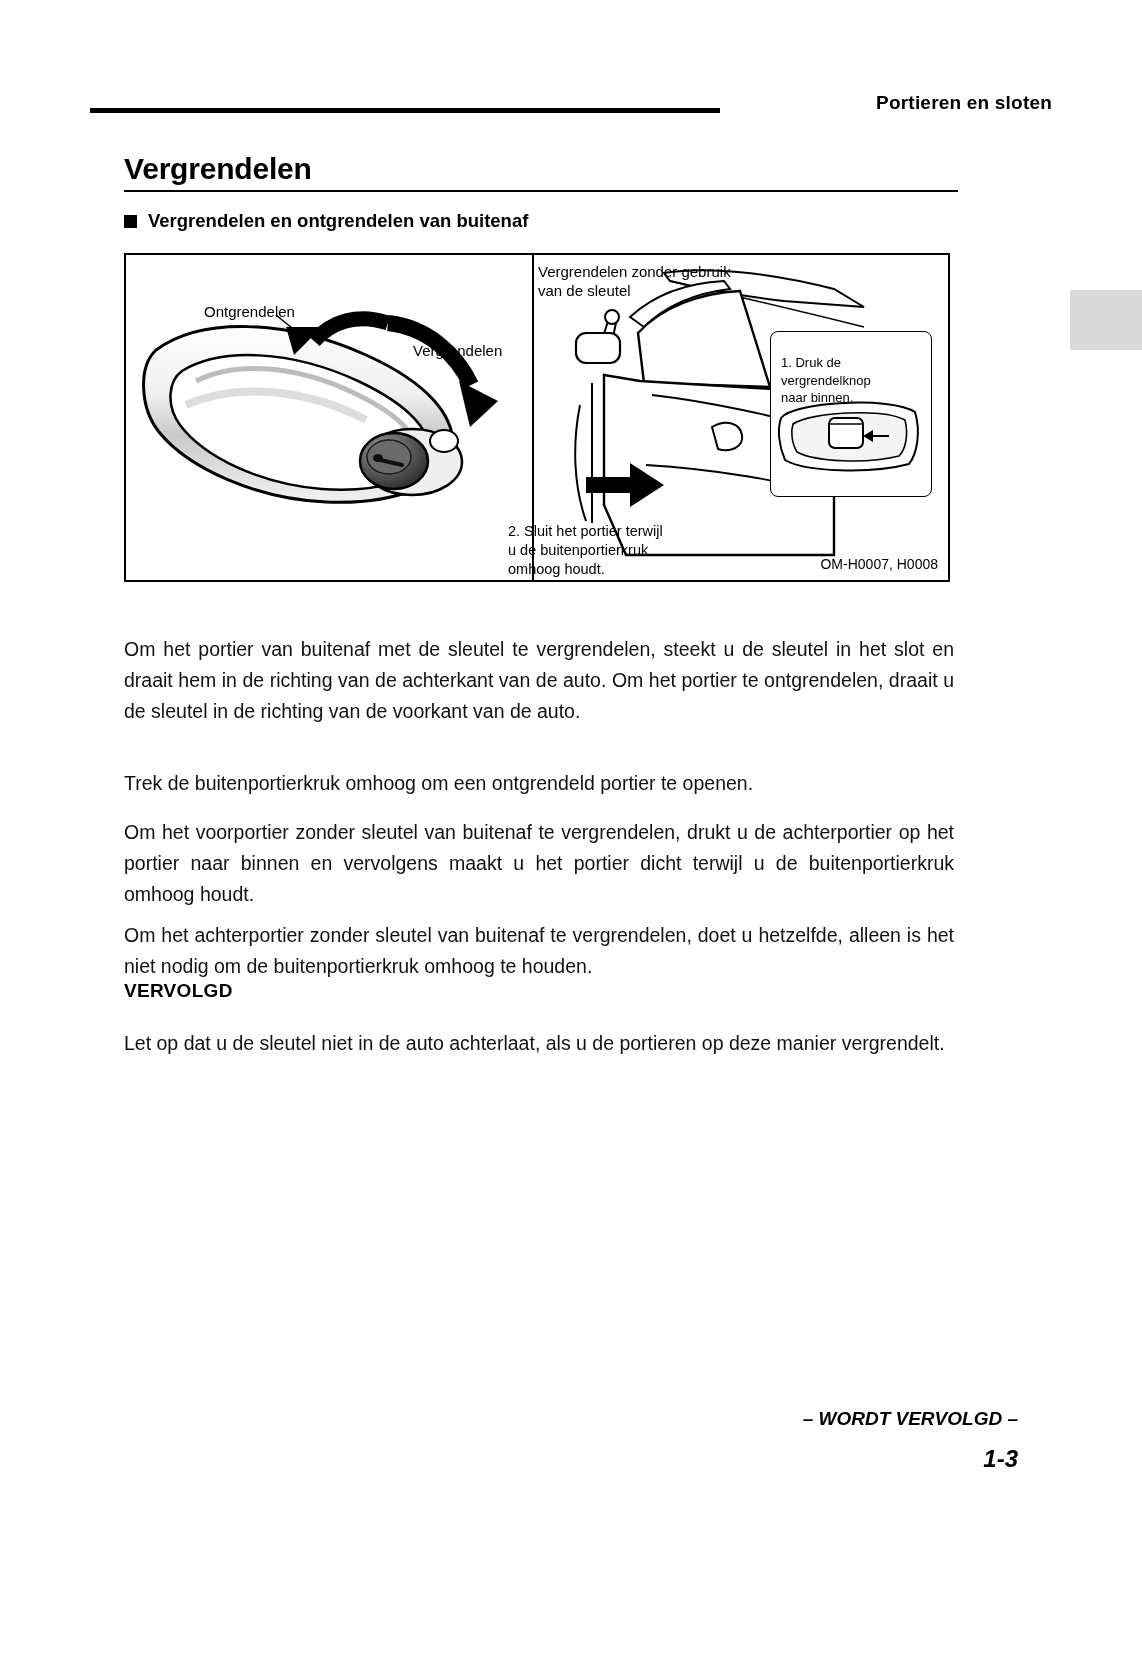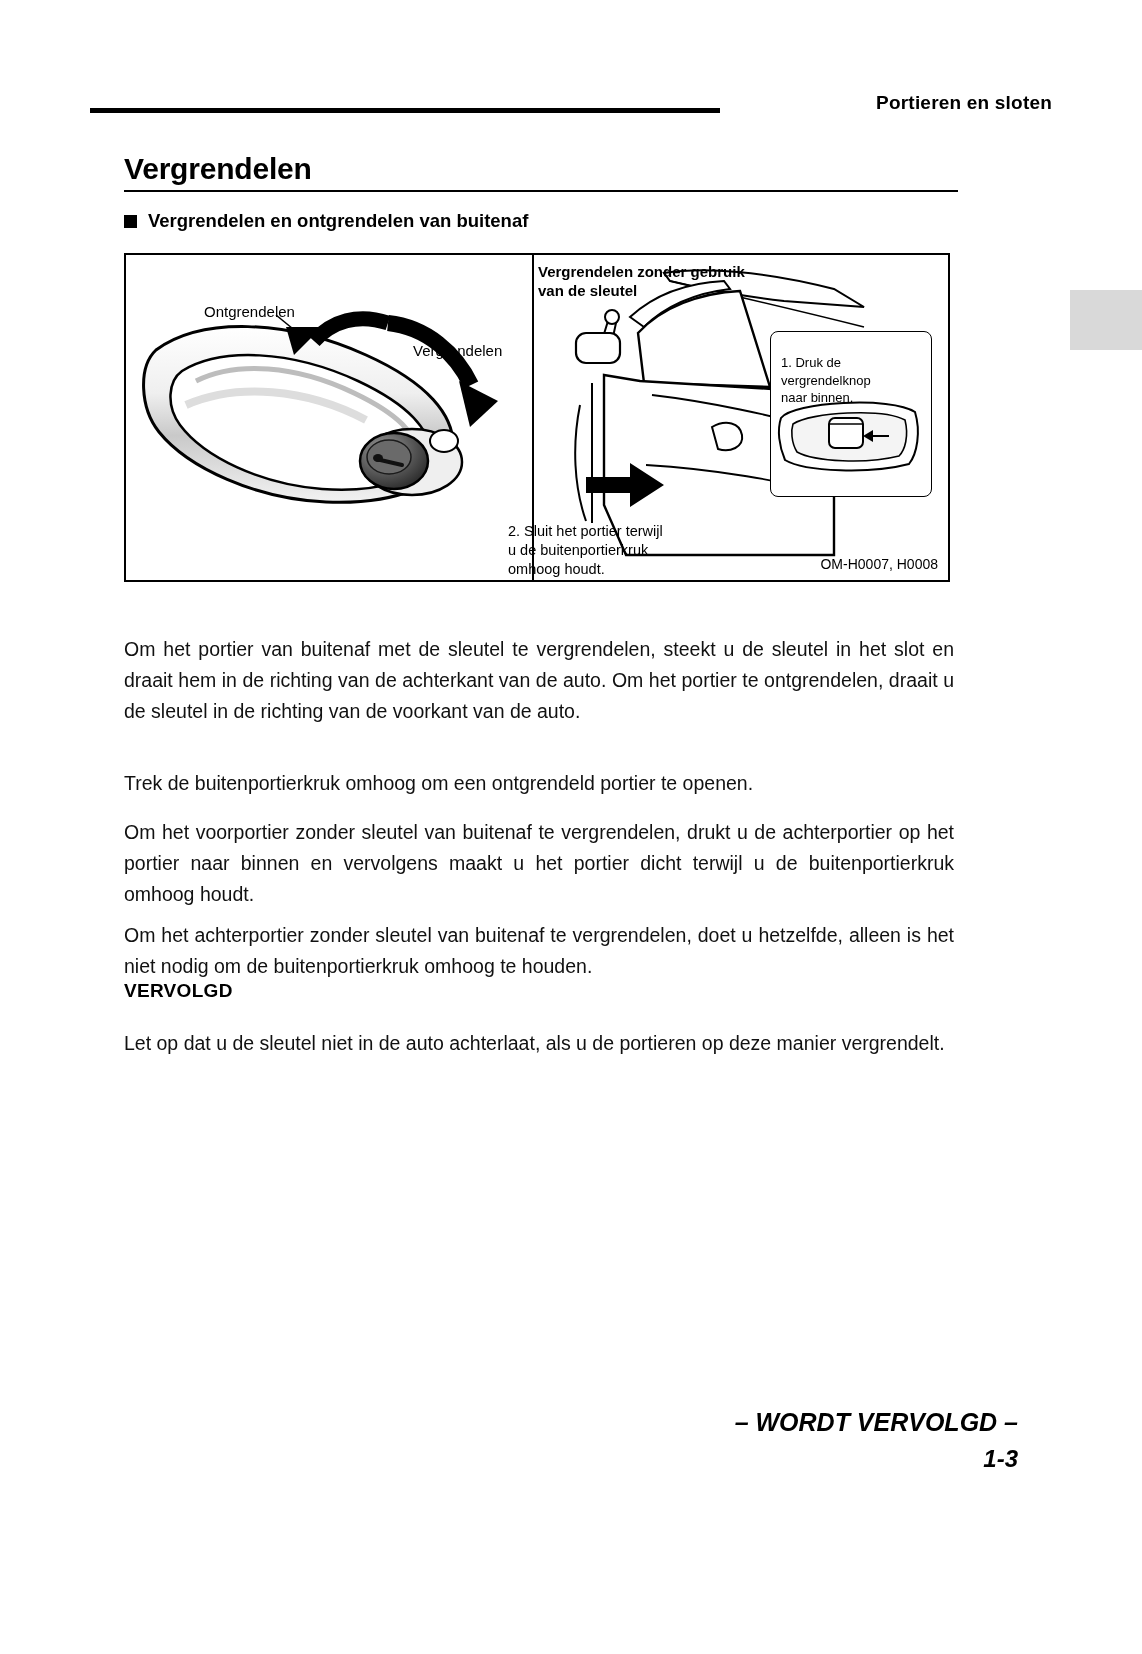--- a/index.html
+++ b/index.html
@@ -113,21 +113,21 @@
     background: #000;
   }
   .fig-label {
     position: absolute;
     font-size: 15px;
     line-height: 1.25;
     white-space: pre-line;
   }
   .lbl-ontgrendelen { left: 78px;  top: 48px; }
   .lbl-vergrendelen { left: 287px; top: 87px; }
-  .lbl-zonder       { left: 412px; top: 8px; font-weight: bold; }
+  .lbl-zonder       { left: 412px; top: 8px; }
   .lbl-step1        { left: 655px; top: 99px; font-size: 13px; line-height: 1.35; }
   .lbl-step2        { left: 382px; top: 267px; font-size: 14.5px; line-height: 1.3; }
   .lbl-code         { right: 10px; bottom: 7px; font-size: 14px; }
 
   .callout-box {
     position: absolute;
     left: 644px;
     top: 76px;
     width: 162px;
     height: 166px;
@@ -160,21 +160,21 @@
     font-weight: bold;
     letter-spacing: 0.3px;
   }
   .p5 { top: 1008px; }
 
   
   .footer-cont {
     position: absolute;
     right: 124px;
     top: 1408px;
-    font-size: 25px;
+    font-size: 19px;
     font-weight: bold;
     font-style: italic;
   }
   .footer-page {
     position: absolute;
     right: 124px;
     top: 1445px;
     font-size: 24px;
     font-weight: bold;
     font-style: italic;

